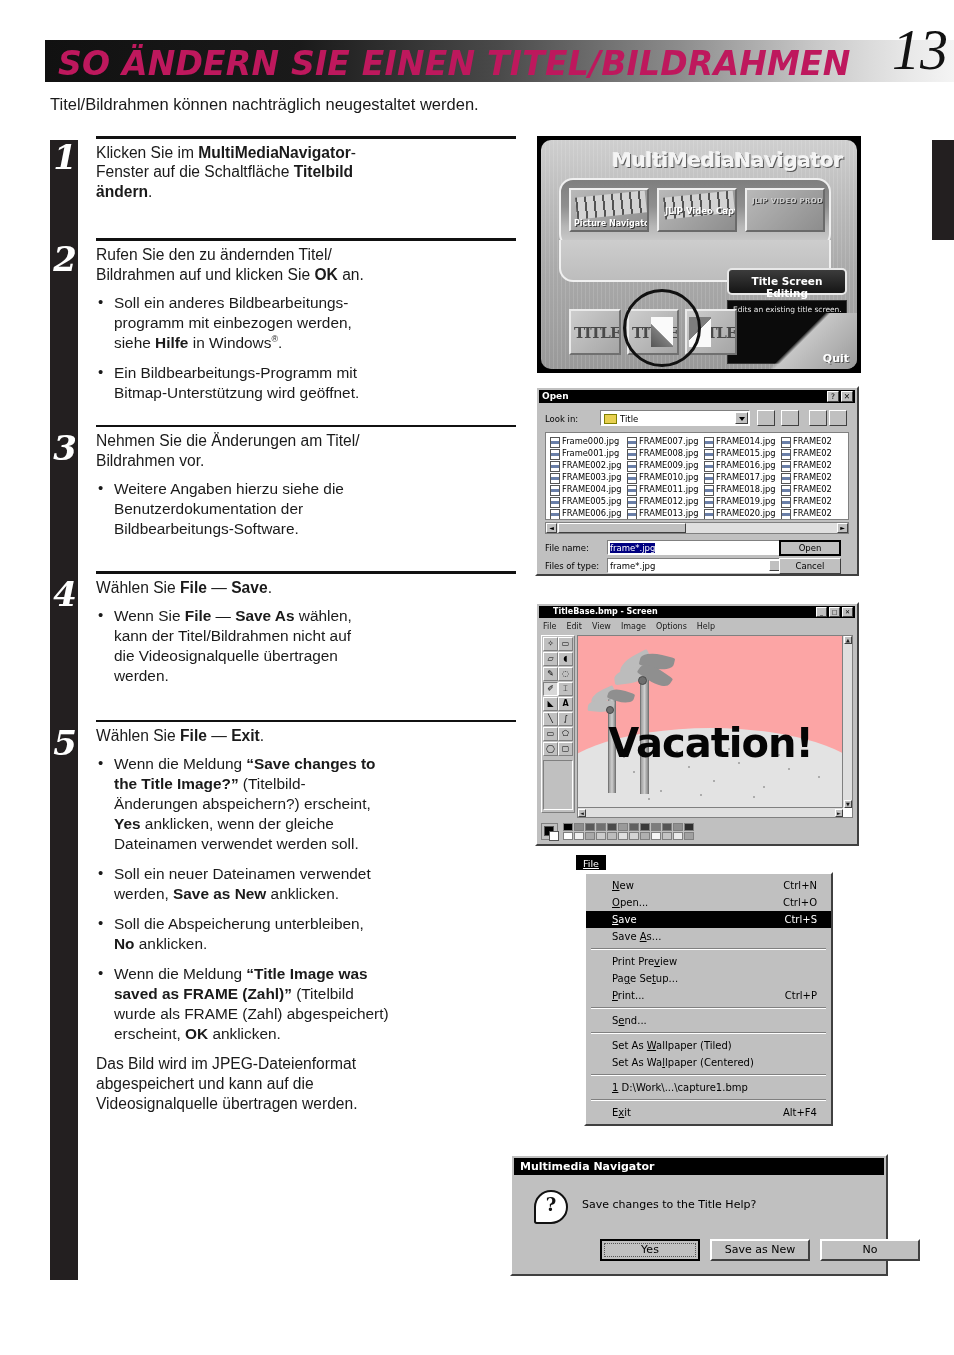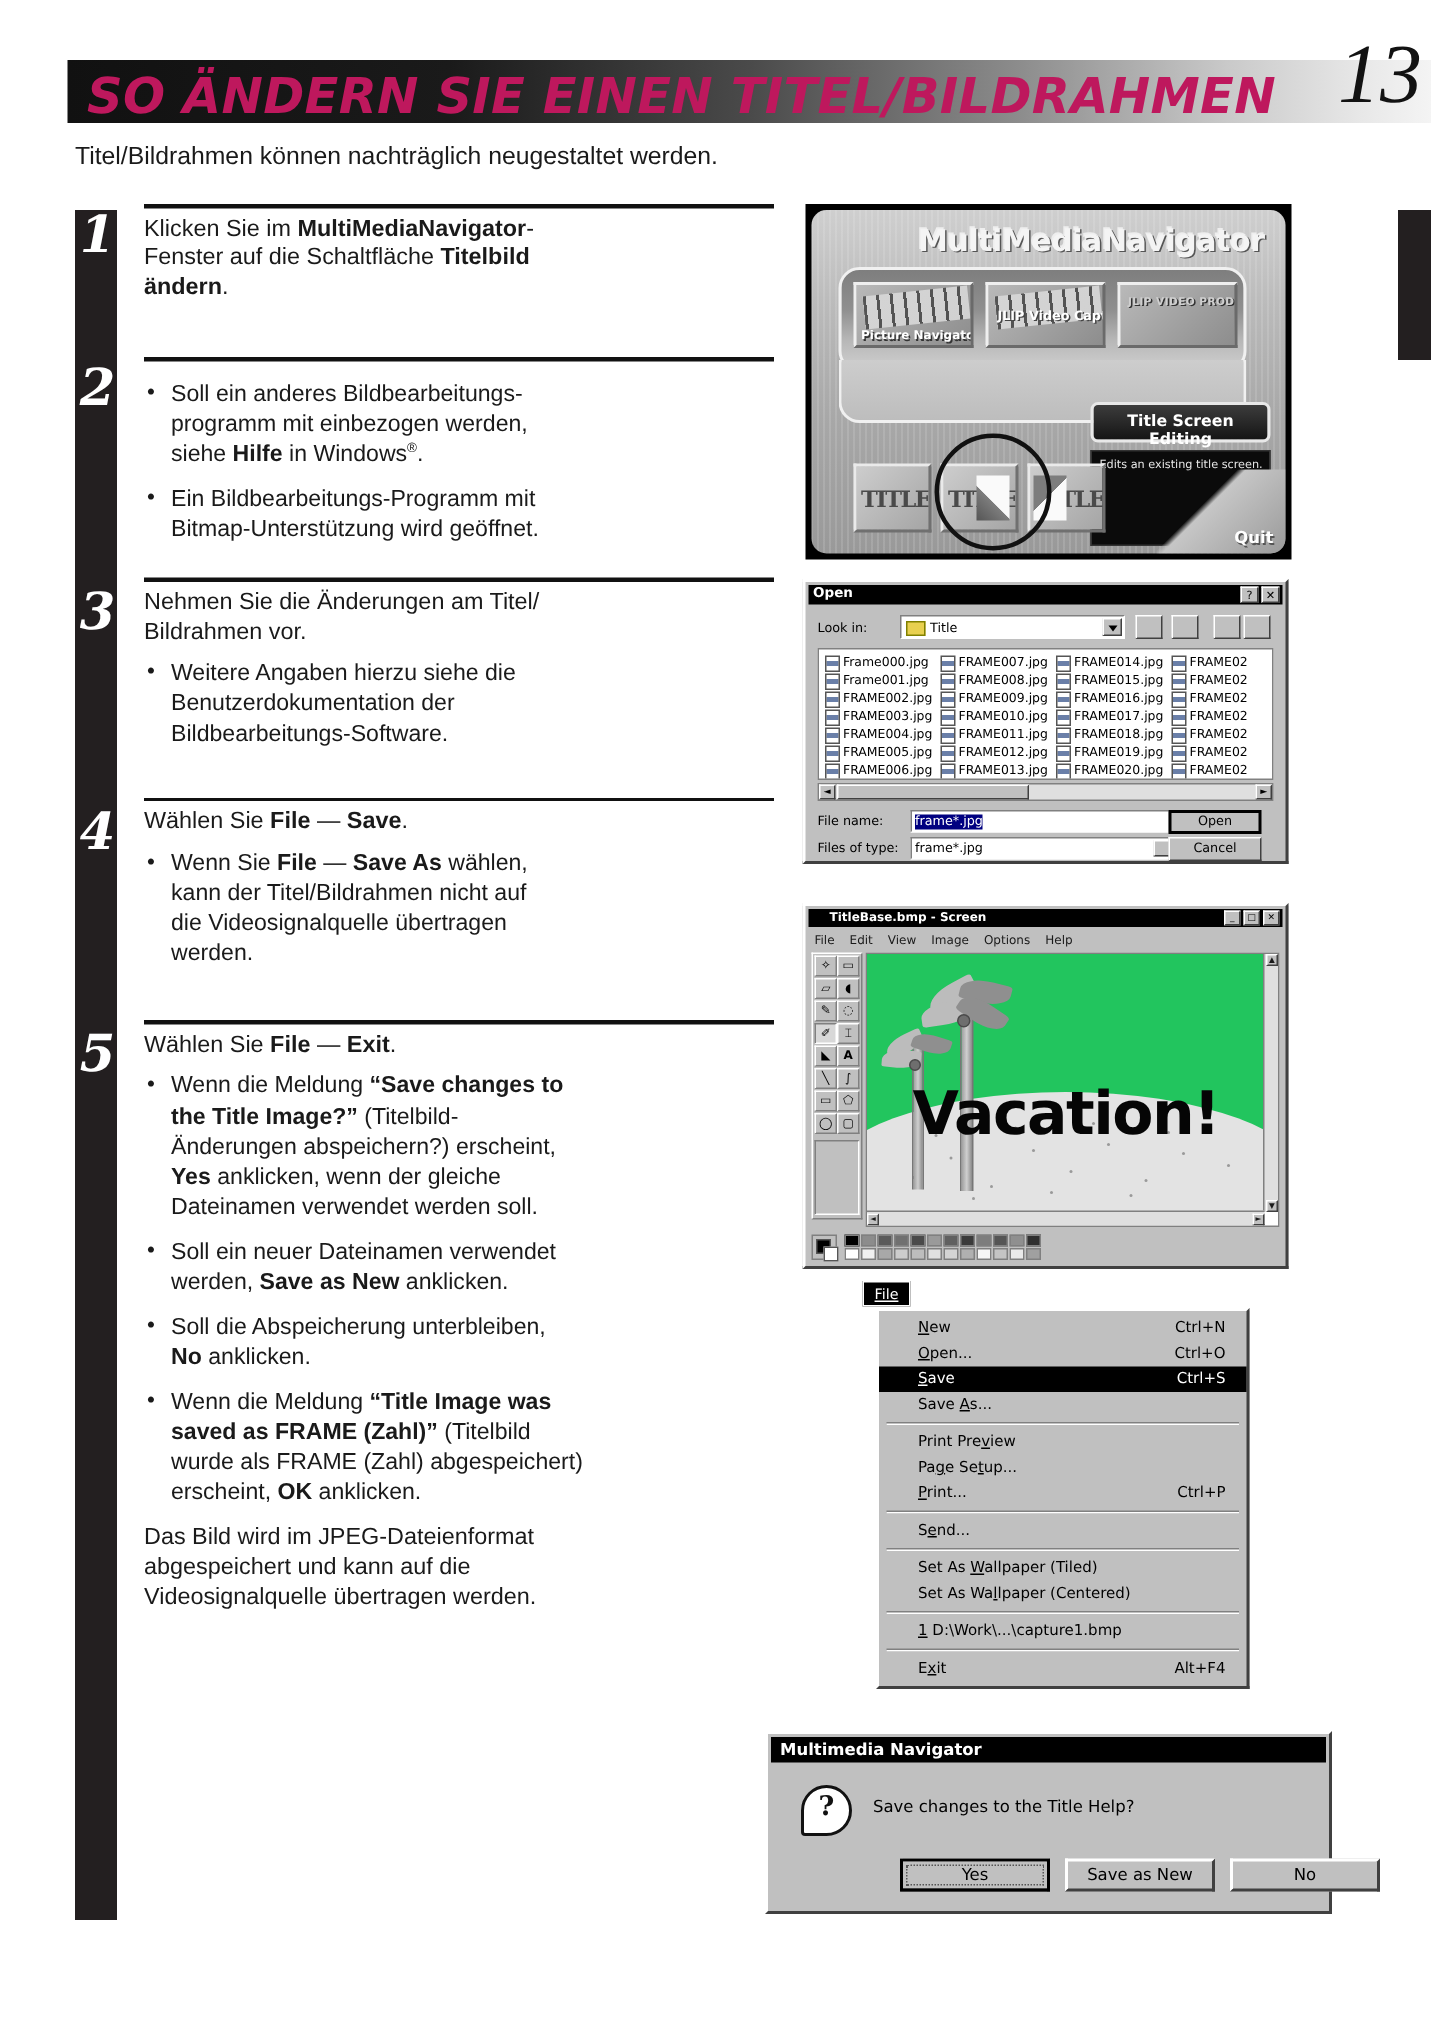--- a/index.html
+++ b/index.html
@@ -299,21 +299,21 @@
   .tool{
     position:absolute;width:15px;height:14px;background:#c0c0c0;
     border:1px solid #fff;border-right-color:#808080;border-bottom-color:#808080;
     box-sizing:border-box;font-size:8px;text-align:center;line-height:12px;color:#000;
   }
   .tool.active{border:1px solid #808080;border-right-color:#fff;border-bottom-color:#fff;background:#d8d8d8;}
   #canvas-area{
     position:absolute;left:40px;top:31px;right:4px;bottom:26px;
     background:#ffffff;border:1px solid #808080;box-sizing:border-box;overflow:hidden;
   }
-  #canvas-sky{position:absolute;left:0;top:0;right:9px;bottom:9px;background:#22c55e;overflow:hidden;}
+  #canvas-sky{position:absolute;left:0;top:0;right:9px;bottom:9px;background:#fca5a5;overflow:hidden;}
   #sand{
     position:absolute;left:-30px;right:-30px;bottom:-40px;height:120px;
     background:#e3e3e3;border-radius:50% 50% 0 0;
   }
   .dot{position:absolute;width:2px;height:2px;background:#9a9a9a;border-radius:50%;}
   #vacation-text{
     position:absolute;left:0;right:0;top:84px;text-align:center;
     font-family:"DejaVu Sans", sans-serif;font-weight:bold;font-size:40px;
     color:#050505;letter-spacing:-1px;
   }
@@ -422,20 +422,21 @@
     <div class="step-num" style="top:4px">1</div>
     <div class="step-body">
       <p>Klicken Sie im <b>MultiMediaNavigator</b>-<br>Fenster auf die Schaltfläche <b>Titelbild<br>ändern</b>.</p>
     </div>
   </div>
 
   <div class="step" style="margin-top:36px">
     <div class="rule"></div>
     <div class="step-num" style="top:4px">2</div>
     <div class="step-body">
+      <p>Rufen Sie den zu ändernden Titel/<br>Bildrahmen auf und klicken Sie <b>OK</b> an.</p>
       <ul class="bullets">
         <li>Soll ein anderes Bildbearbeitungs-<br>programm mit einbezogen werden,<br>siehe <b>Hilfe</b> in Windows<sup>®</sup>.</li>
         <li>Ein Bildbearbeitungs-Programm mit<br>Bitmap-Unterstützung wird geöffnet.</li>
       </ul>
     </div>
   </div>
 
   <div class="step" style="margin-top:22px">
     <div class="rule"></div>
     <div class="step-num" style="top:6px">3</div>

